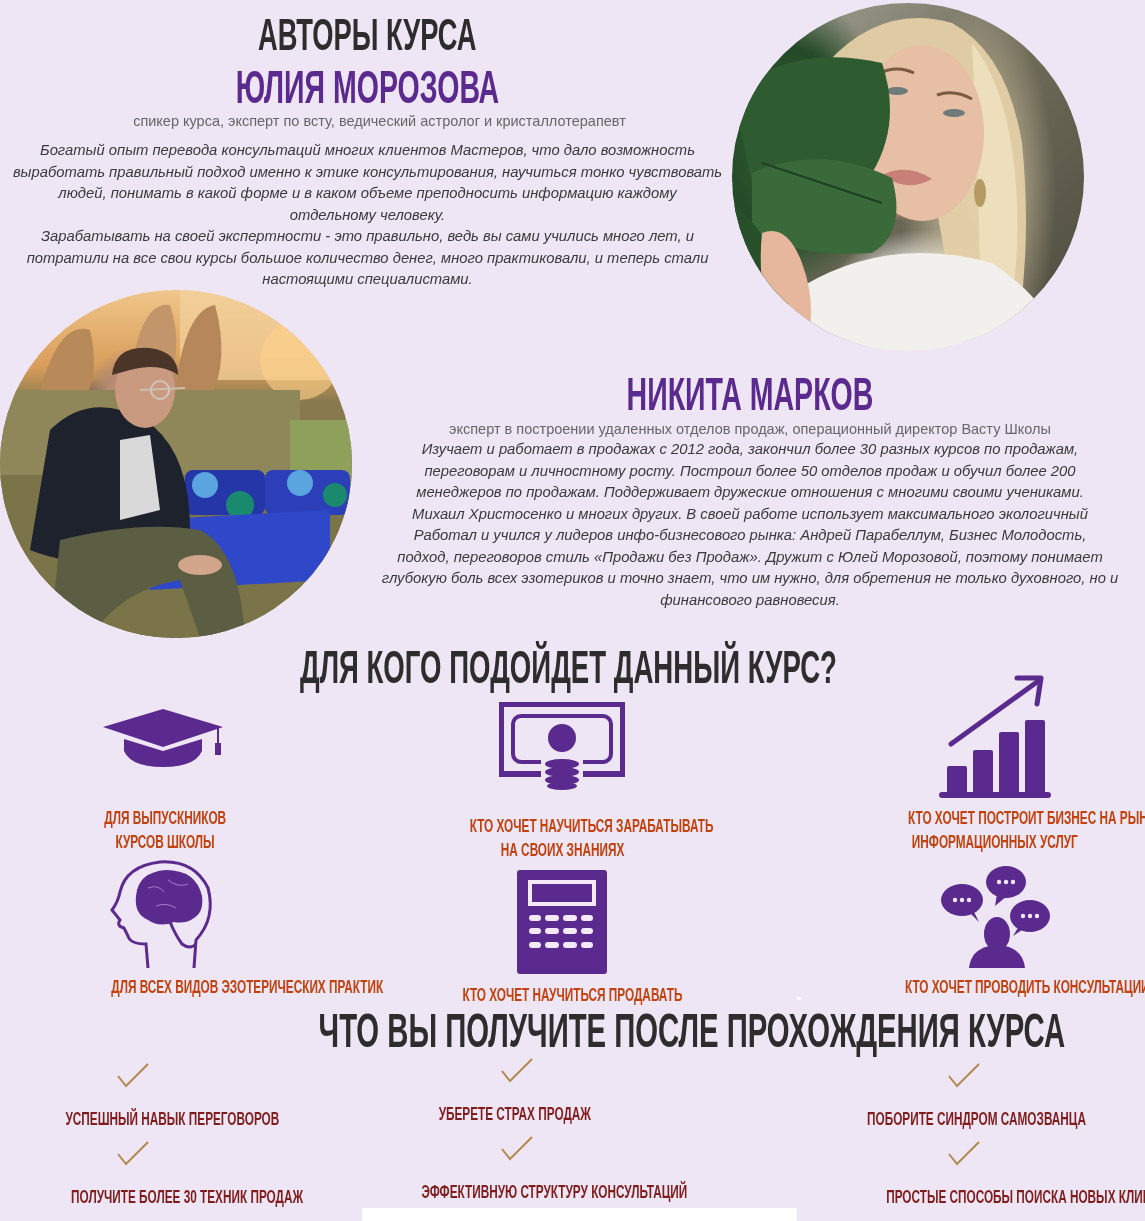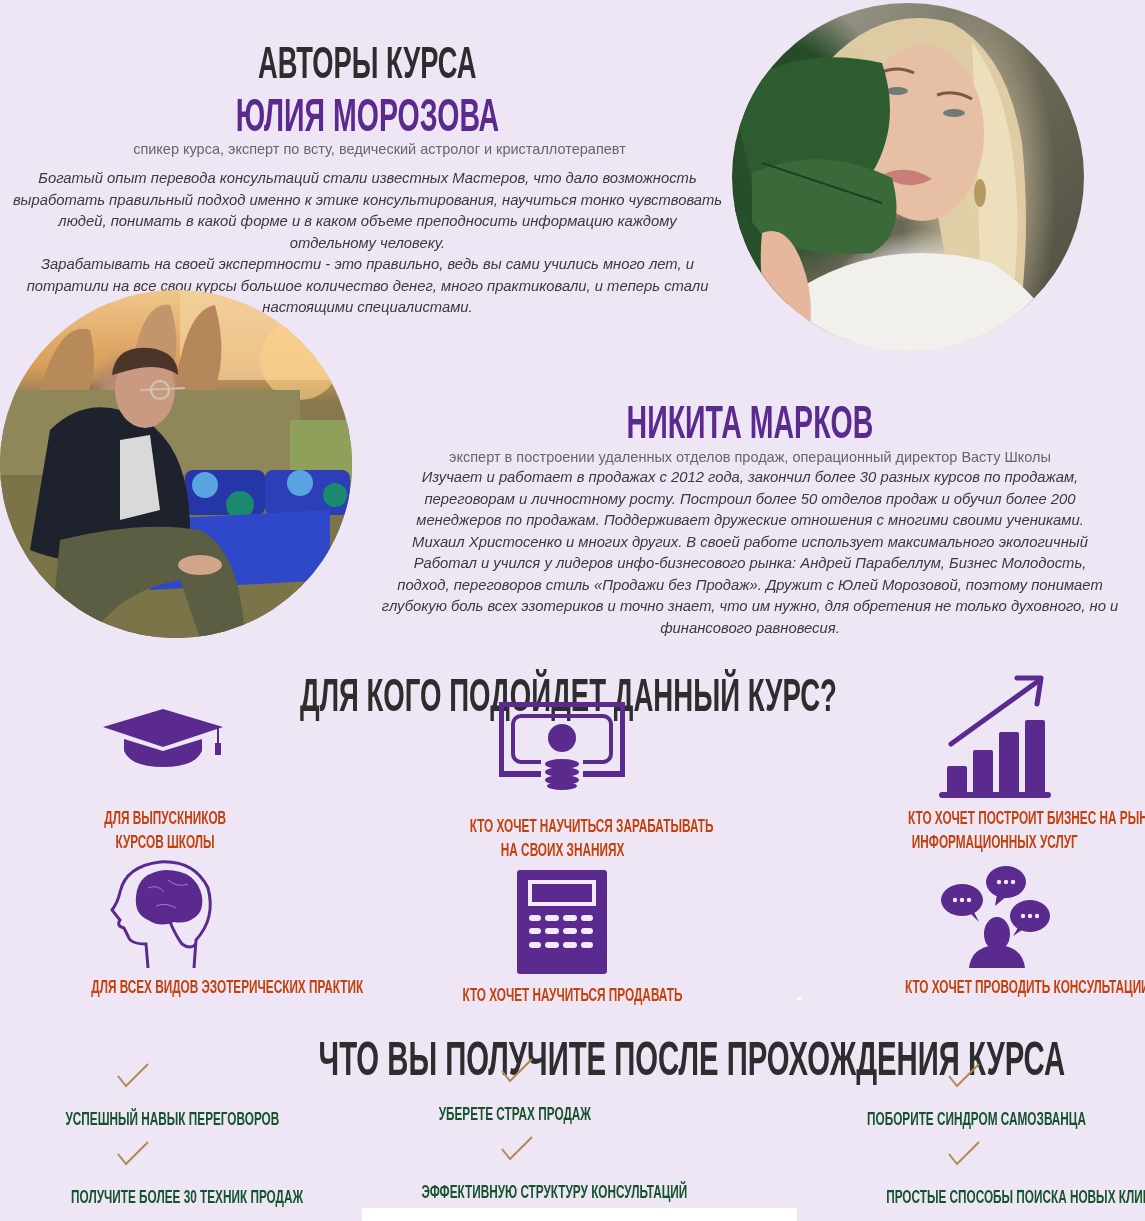--- a/index.html
+++ b/index.html
@@ -11,21 +11,21 @@
       color: #333;
     }
     .cond {
       font-family: "Liberation Sans", sans-serif;
       font-weight: bold;
       text-transform: uppercase;
       display: inline-block;
       transform-origin: center top;
       white-space: nowrap;
     }
-    .center-wrap { position: absolute; text-align: center; margin-top: 28px; }
+    .center-wrap { position: absolute; text-align: center; }
 
     
     .h-main { color: #2d2d2d; font-size: 44px; transform: scaleX(0.62); letter-spacing: 0px; }
     .h-name { color: #5b2a8e; font-size: 46px; transform: scaleX(0.62); }
     .h-section { color: #2d2d2d; font-size: 46px; transform: scaleX(0.6); }
     .h-section2 { color: #2d2d2d; font-size: 48px; transform: scaleX(0.61); }
 
     .sub { color: #666; font-size: 14.5px; line-height: 18px; }
     .bio {
       color: #3a3a3a;
@@ -69,21 +69,21 @@
       color: #c2410c;
       font-size: 19px;
       line-height: 24px;
     }
     .aud-label .cond { transform: scaleX(0.62); transform-origin: center top; }
 
     .check { position: absolute; }
     .benefit {
       position: absolute;
       text-align: center;
-      color: #14532d;
+      color: #7f1d1d;
       font-size: 19px;
     }
     .benefit .cond { transform: scaleX(0.62); transform-origin: center top; }
 
     .white-strip {
       position: absolute;
       left: 362px; top: 1208px; width: 435px; height: 13px;
       background: #ffffff;
     }
     .white-dot { position: absolute; width: 4px; height: 3px; background: #ffffff; }
@@ -95,21 +95,21 @@
   <span class="cond h-main">Авторы курса</span>
 </div>
 
 <div class="center-wrap" style="left:117px; top:60px; width:500px;">
   <span class="cond h-name">Юлия Морозова</span>
 </div>
 
 <div class="center-wrap sub" style="left:0; top:112px; width:735px;padding-left:24px;">спикер курса, эксперт по всту, ведический астролог и кристаллотерапевт</div>
 
 <div class="center-wrap bio" style="left:0; top:140px; width:735px;">
-  <p>Богатый опыт перевода консультаций стали известных Мастеров, что дало возможность</p>
+  <p>Богатый опыт перевода консультаций многих клиентов Мастеров, что дало возможность</p>
   <p style="white-space:nowrap; overflow:hidden;">выработать правильный подход именно к этике консультирования, научиться тонко чувствовать</p>
   <p>людей, понимать в какой форме и в каком объеме преподносить информацию каждому</p>
   <p>отдельному человеку.</p>
   <p>Зарабатывать на своей экспертности - это правильно, ведь вы сами учились много лет, и</p>
   <p>потратили на все свои курсы большое количество денег, много практиковали, и теперь стали</p>
   <p>настоящими специалистами.</p>
 </div>
 
 <div class="photo photo-julia">
   <svg width="352" height="348" viewBox="0 0 352 348" style="position:absolute;left:0;top:0">
@@ -244,21 +244,21 @@
 </div>
 
 <div class="icon" style="left:108px; top:858px;">
   <svg width="110" height="112" viewBox="0 0 110 112">
     <path d="M40 110 L38 86 Q22 86 20 78 L16 70 Q8 68 12 62 L4 52 Q10 44 12 34 Q18 8 52 4 Q86 2 100 30 Q108 60 88 82 L86 110" fill="none" stroke="#5b2a8e" stroke-width="3"></path>
     <path d="M28 38 Q30 14 58 12 Q88 12 94 38 Q96 54 86 60 Q78 66 66 64 Q52 70 40 62 Q26 56 28 38 Z" fill="#5b2a8e"></path>
     <path d="M62 64 Q68 78 74 86 Q82 92 88 86" fill="none" stroke="#5b2a8e" stroke-width="3"></path>
     <path d="M40 30 Q50 26 56 34 M60 22 Q70 30 80 26 M48 48 Q58 44 68 50" stroke="#a37cc9" stroke-width="1" fill="none"></path>
   </svg>
 </div>
-<div class="aud-label" style="left:8px; top:975px; width:364px;">
+<div class="aud-label" style="left:0px; top:975px; width:364px;padding-left:28px;">
   <div><span class="cond">Для всех видов эзотерических практик</span></div>
 </div>
 
 <div class="icon" style="left:517px; top:870px;">
   <svg width="90" height="104" viewBox="0 0 90 104">
     <rect x="0" y="0" width="90" height="104" rx="3" fill="#5b2a8e"></rect>
     <rect x="13" y="12" width="64" height="22" fill="none" stroke="#f3e9f8" stroke-width="4"></rect>
     <g fill="#f3e9f8">
       <rect x="12" y="45" width="12" height="6" rx="3"></rect>
         <rect x="28" y="45" width="14" height="6" rx="3"></rect>

